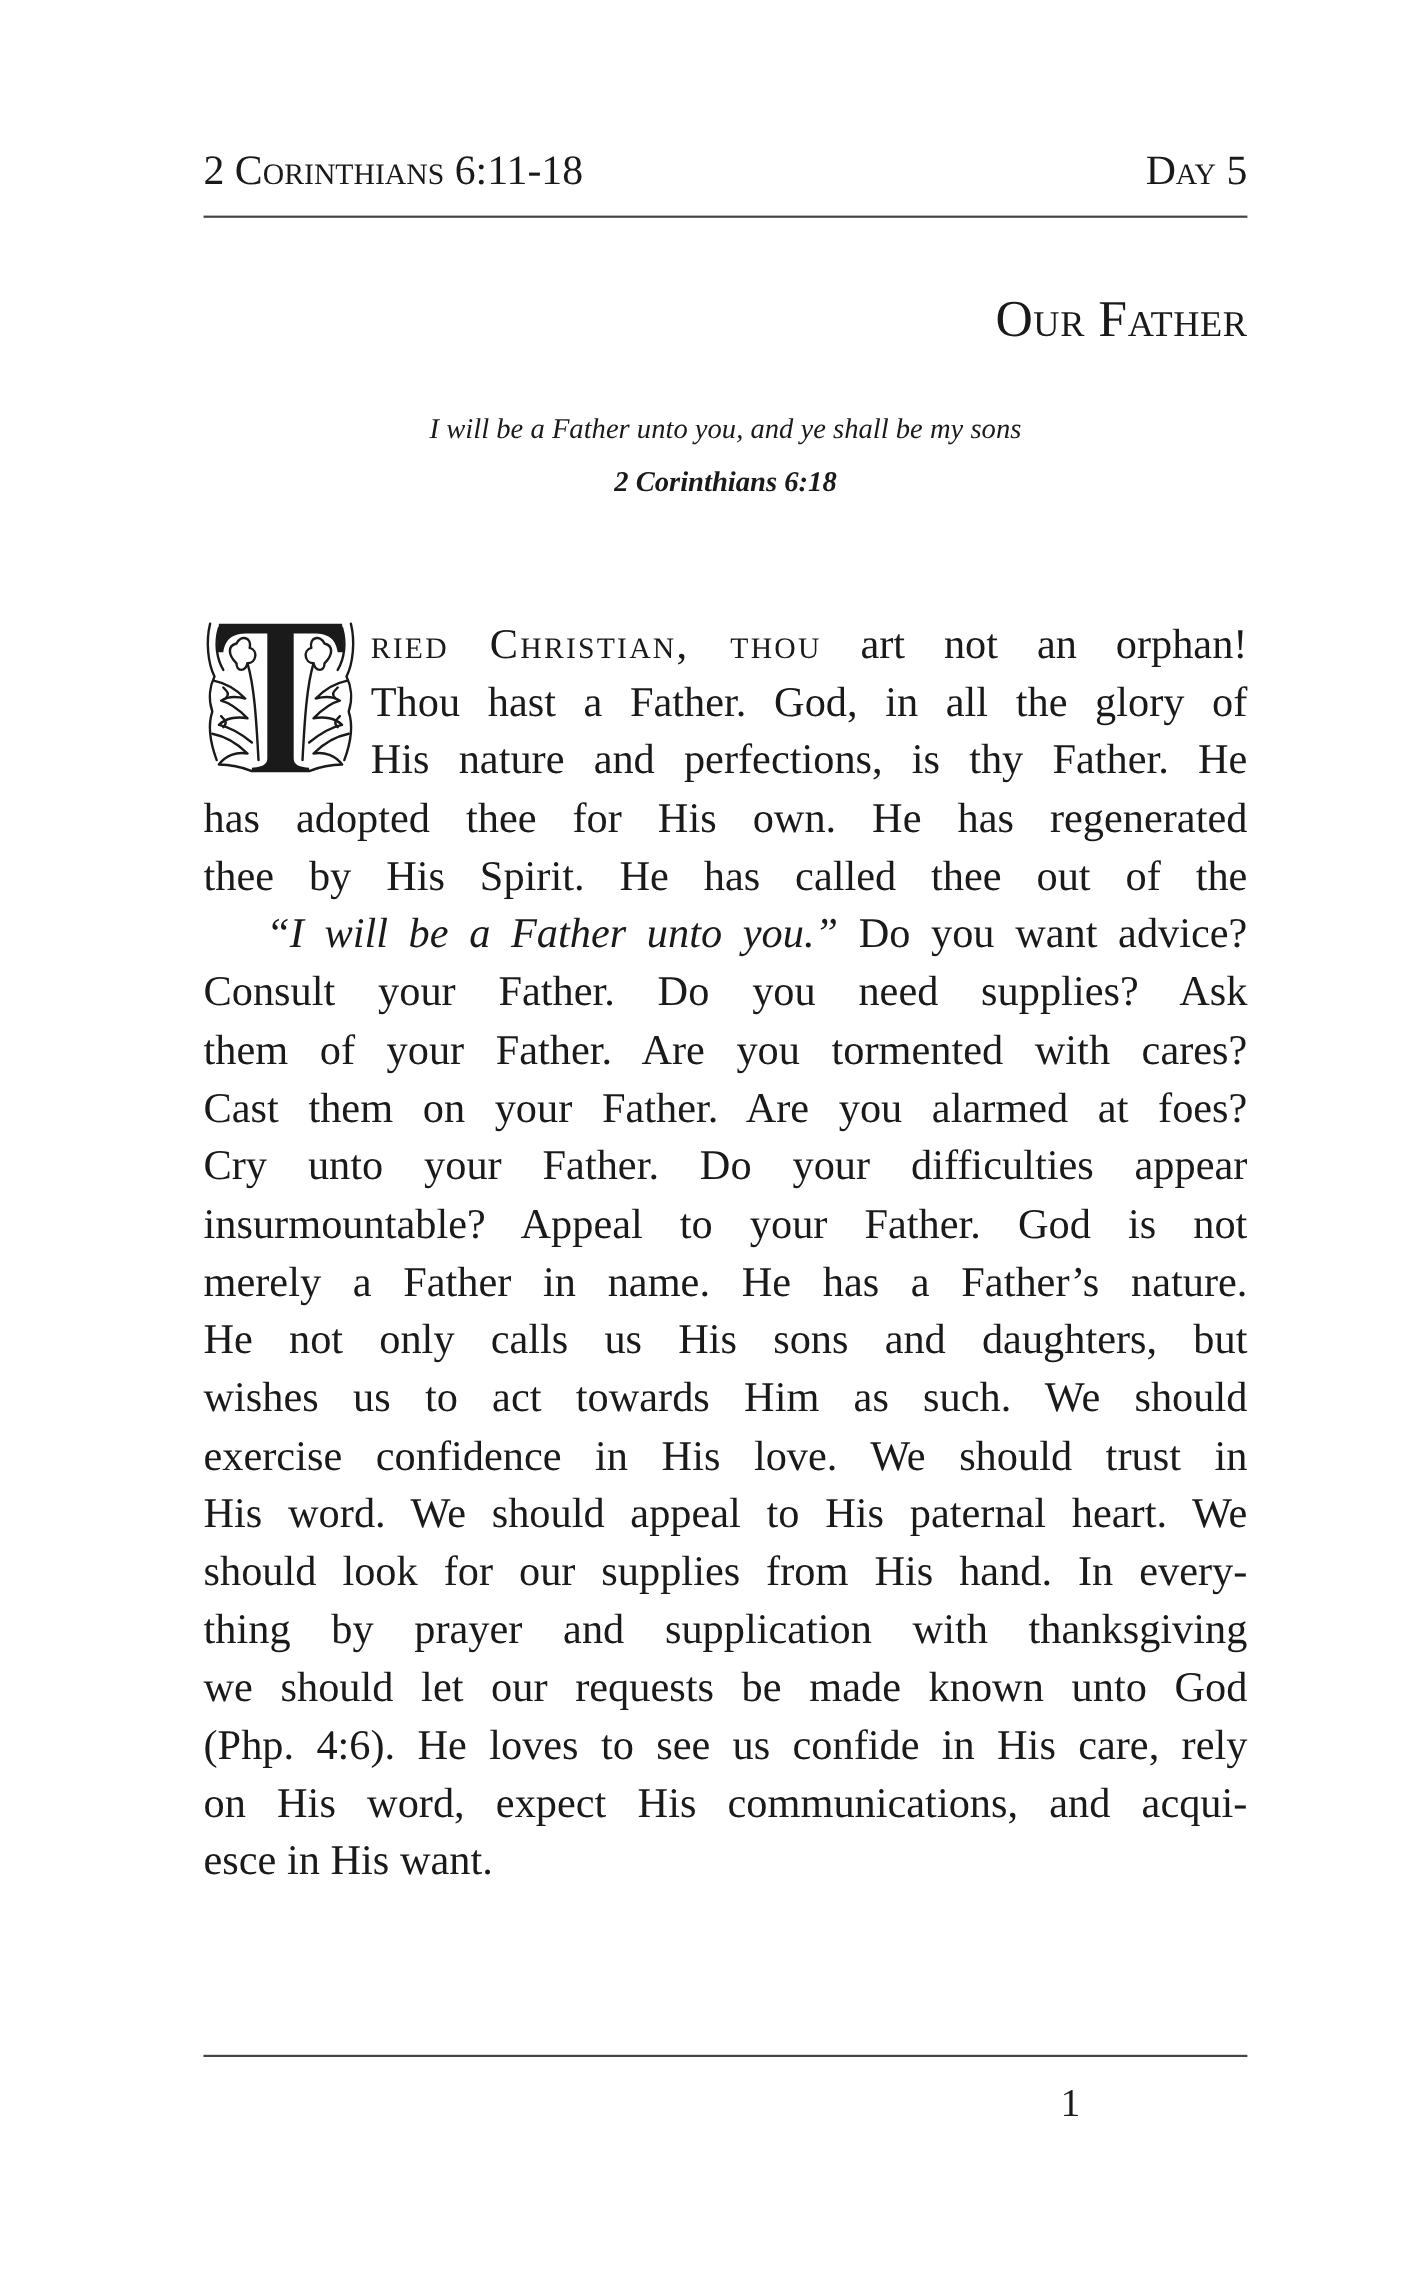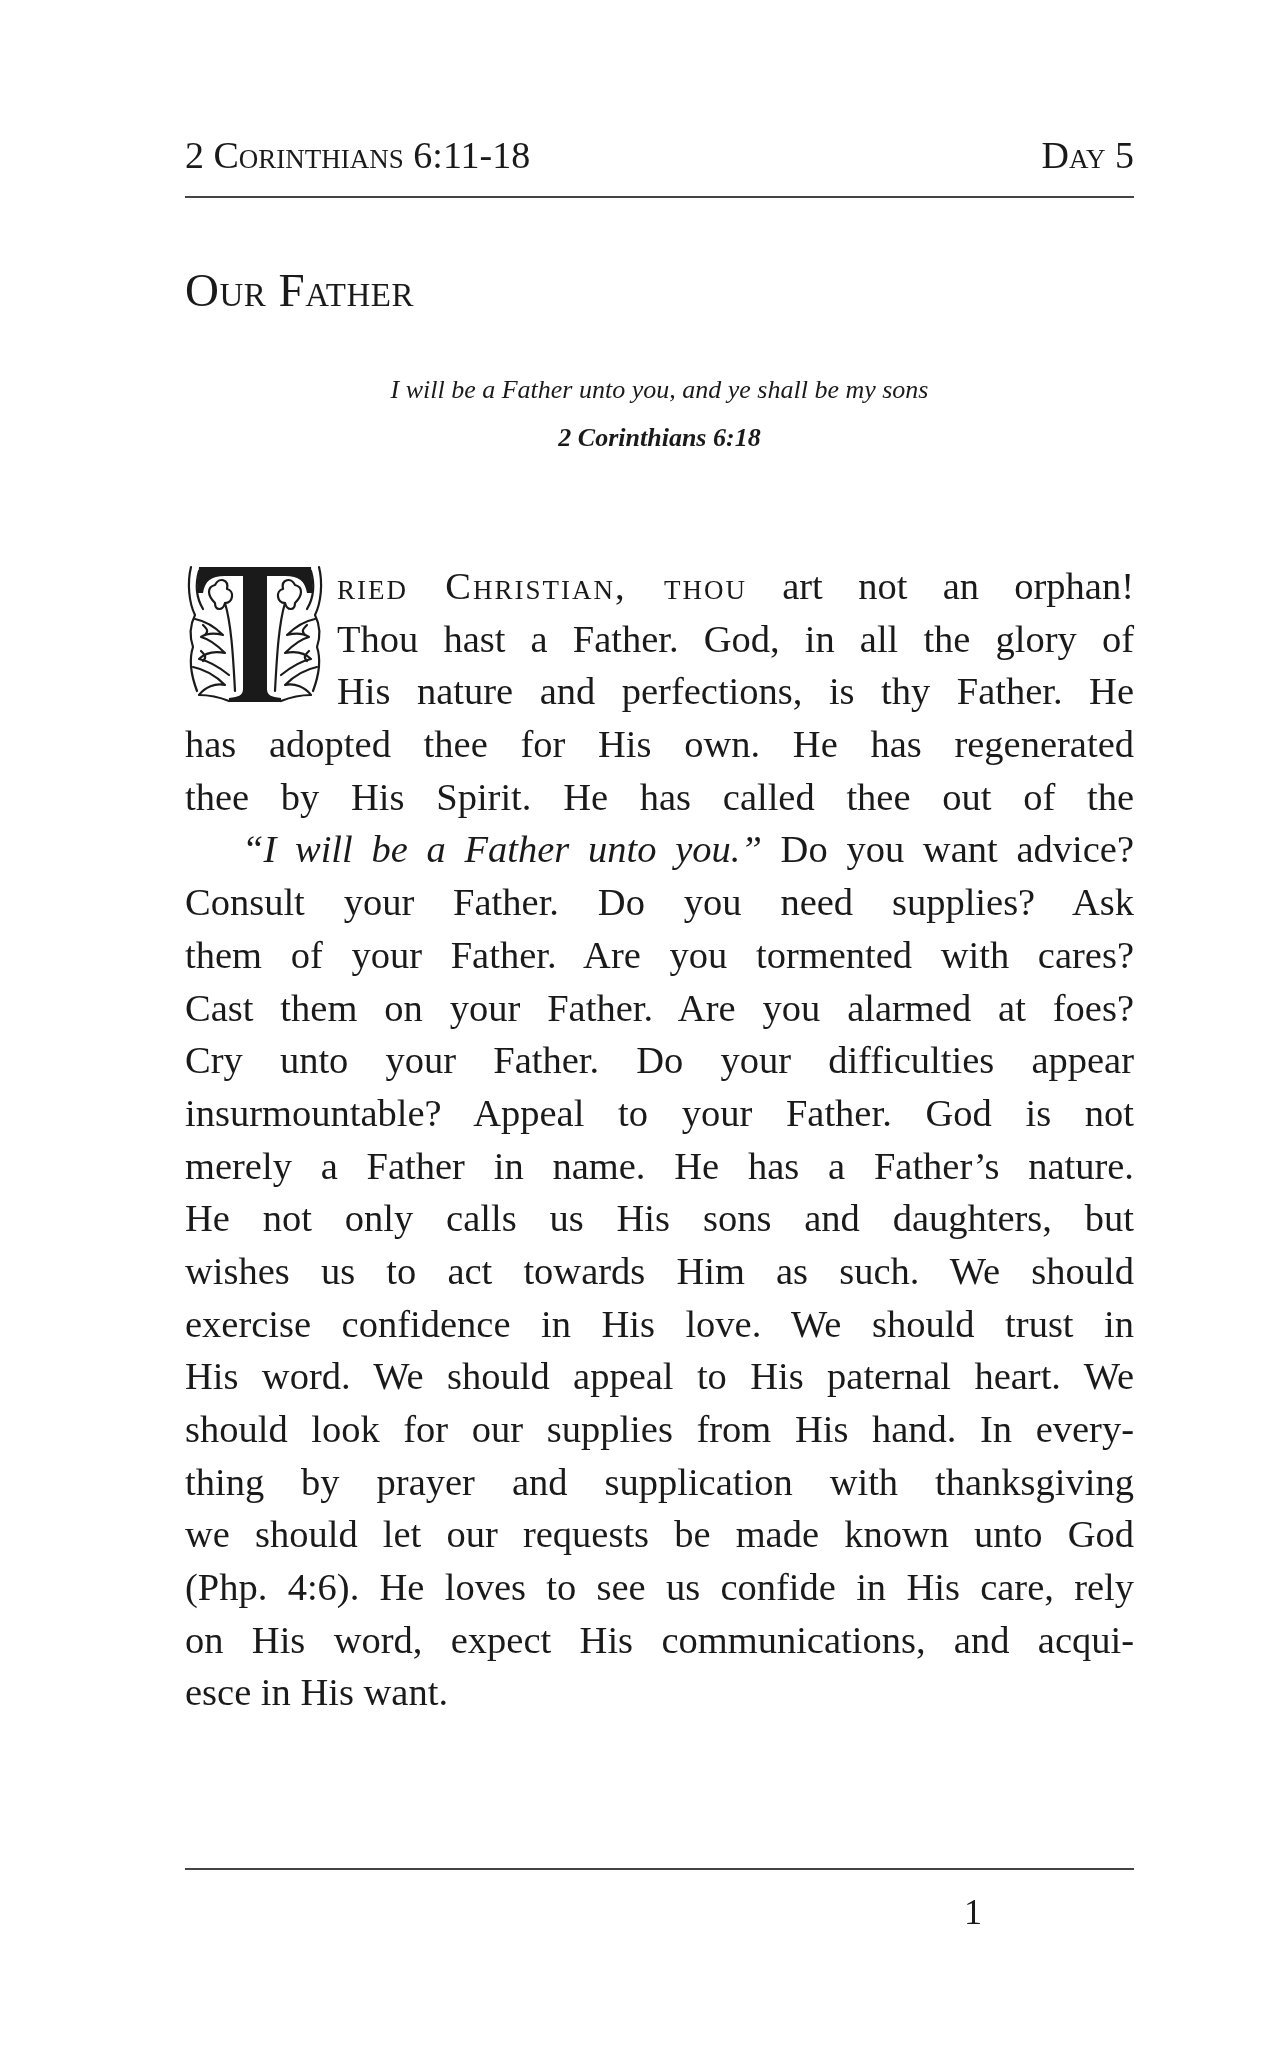--- a/index.html
+++ b/index.html
@@ -10,21 +10,21 @@
   
   .run-head { position: absolute; left: 185px; width: 949px; top: 132px; height: 46px;
               font-size: 38px; font-variant: small-caps; line-height: 46px; }
   .run-head .left { position: absolute; left: 0; top: 0; }
   .run-head .right { position: absolute; right: 0; top: 0; }
   .rule { position: absolute; left: 185px; width: 949px; height: 2px; background: #444; }
   .rule.top { top: 196px; }
   .rule.bottom { top: 1868px; }
 
   
-  .title { position: absolute; left: 185px; width: 949px; top: 262px; text-align: left;
+  .title { position: absolute; left: 185px; width: 949px; top: 262px; text-align: right;
            font-size: 47px; font-variant: small-caps; line-height: 56px; letter-spacing: 0.5px; }
 
   
   .epigraph { position: absolute; left: 185px; width: 949px; top: 366px; text-align: center;
               font-size: 26px; line-height: 48px; font-style: italic; }
   .epigraph .ref { font-weight: bold; }
 
   
   .body-text { position: absolute; left: 185px; width: 949px; top: 560px; font-size: 38.5px; line-height: 52.7px; }
   .line { display: block; height: 52.7px; white-space: nowrap; text-align: justify; text-align-last: justify; }

